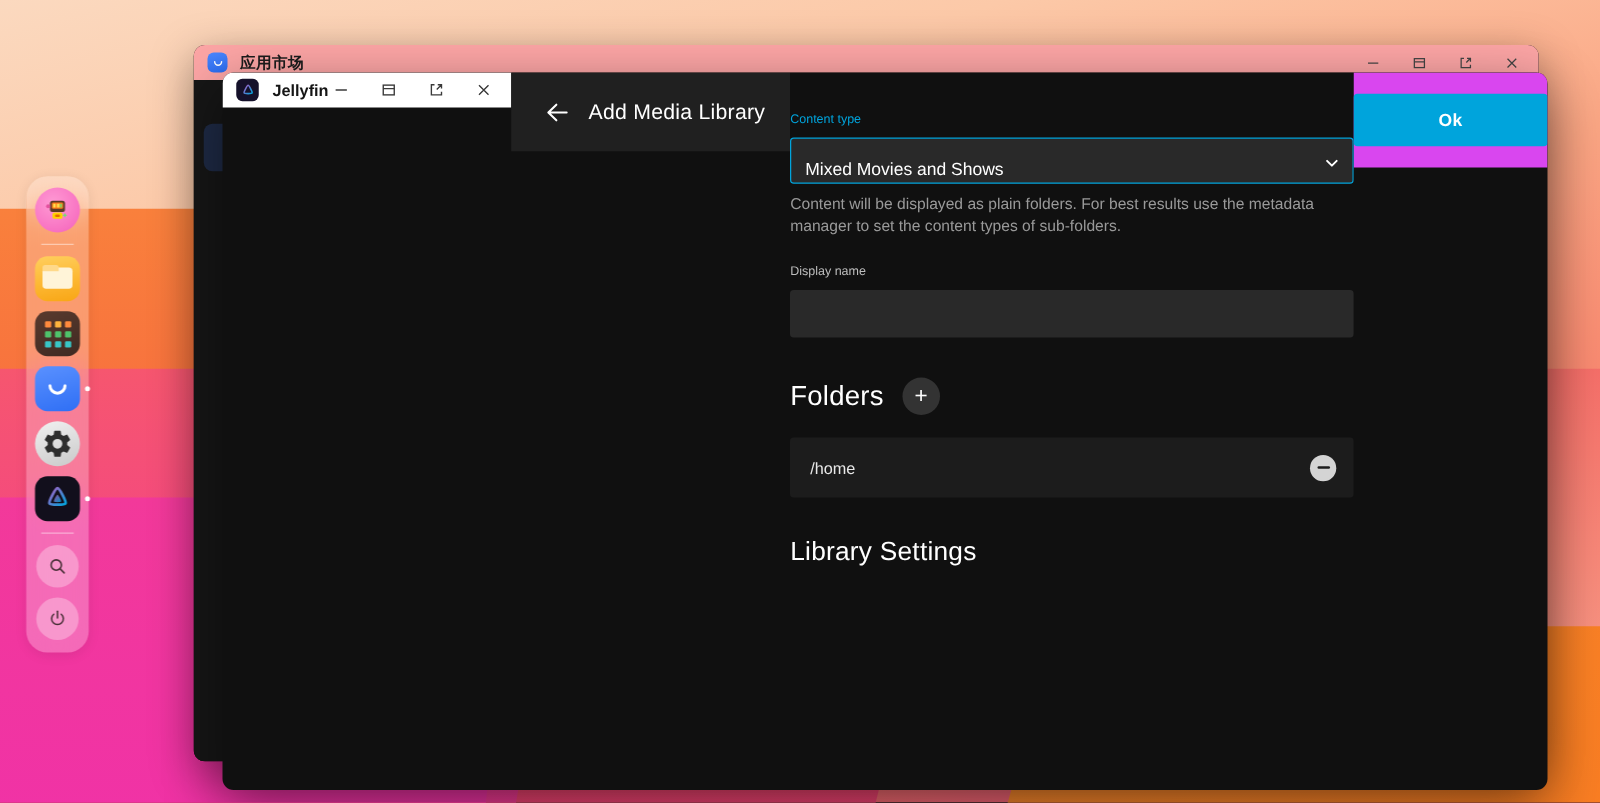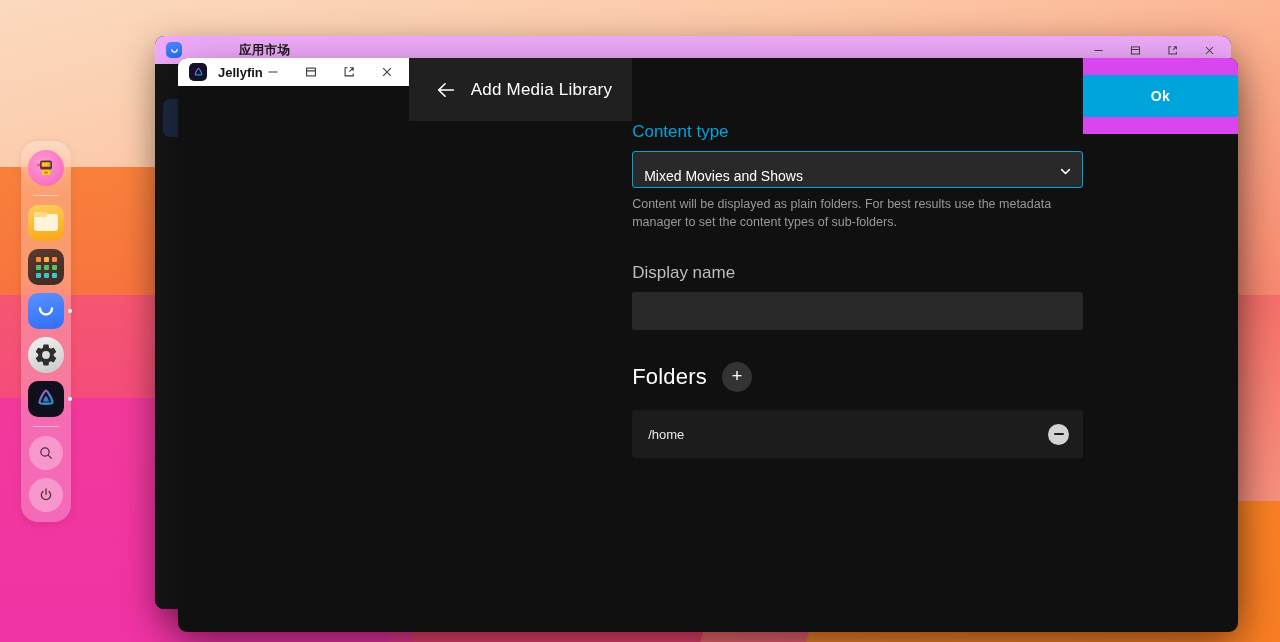--- a/index.html
+++ b/index.html
@@ -100,22 +100,22 @@
   }
 
   
   #bg-window {
     position: absolute; left: 155px; top: 36px; width: 1076px; height: 573px;
     border-radius: 9px; overflow: hidden;
     background: #141414;
     box-shadow: 0 10px 34px rgba(0,0,0,.34);
   }
   #bg-titlebar {
-    height: 28px; background: #f0abfc;
-    display: flex; align-items: center; padding: 0 8px 0 11px; gap: 47px;
+    height: 28px; background: #fca5a5;
+    display: flex; align-items: center; padding: 0 8px 0 11px;
   }
   #bg-title-ico {
     width: 16px; height: 16px; border-radius: 5px; margin-right: 10px;
     background: linear-gradient(165deg, #4d88ff 0%, #2a6cf0 100%);
     display: flex; align-items: center; justify-content: center; flex: none;
   }
   #bg-title-text { font-size: 12.5px; font-weight: bold; color: #1c1c1c; letter-spacing: .3px; }
   #bg-wc { margin-left: auto; display: flex; align-items: center; gap: 17px; padding-right: 4px; }
   #bg-body { height: calc(100% - 28px); background: #141414; display: flex; }
   #bg-sidebar { width: 230px; background: #161616; padding: 10px 0; }
@@ -157,21 +157,21 @@
   }
   #jf-back { width: 34px; height: 34px; display: flex; align-items: center; justify-content: center; color: #fff; }
   #jf-header-title { font-size: 17px; color: #ffffff; margin-left: 8px; letter-spacing: .2px; }
 
   #jf-content {
     flex: 1; background: #101010; overflow: hidden;
     display: flex; justify-content: center;
   }
   #jf-form { width: 678px; padding-top: 32px; }
 
-  .fld-label { font-size: 17px; color: #00a4dc; margin-bottom: 9px; margin-top: 32px; }
+  .fld-label { font-size: 10px; color: #00a4dc; margin-bottom: 9px; }
   .fld-label.plain { color: #bdbdbd; }
 
   .select-wrap { position: relative; }
   #content-type-select {
     width: 100%; height: 37px;
     background: #292929; border: 1px solid #00a4dc; border-radius: 3px;
     color: #ffffff; font-size: 14px;
     padding: 12px 34px 0 11px;
     display: flex; align-items: center;
   }
@@ -454,19 +454,20 @@
         </button>
       </div>
 
       <div class="folder-row">
         <span class="folder-path">/home</span>
         <button id="remove-folder-btn">
           <span></span>
         </button>
       </div>
 
+      <h2 class="sec-head2">Library Settings</h2>
     </div>
   </div>
 
   <div id="jf-footer">
     <button id="ok-button">Ok</button>
   </div>
 </div>
 
 </body></html>

